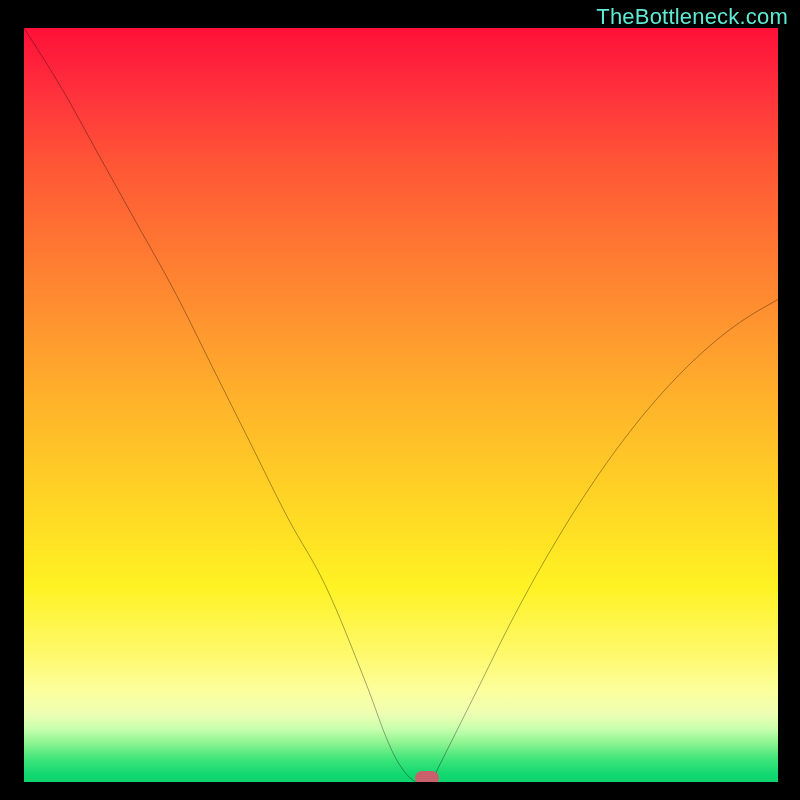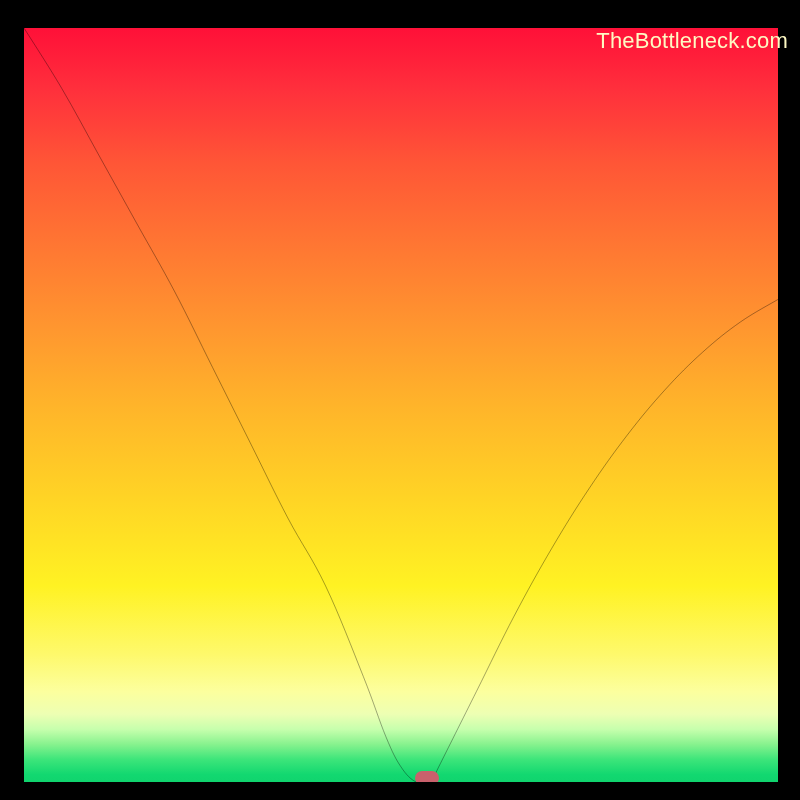--- a/index.html
+++ b/index.html
@@ -14,26 +14,25 @@
   .frame {
     position: relative;
     width: 800px;
     height: 800px;
     background: #000;
   }
   .watermark {
     position: absolute;
     top: 4px;
     right: 12px;
-    color: #fef9c3;
+    color: #5eead4;
     font-size: 22px;
     font-weight: 400;
     letter-spacing: 0.2px;
     z-index: 10;
-    margin-top: 24px;
   }
   .plot {
     position: absolute;
     left: 24px;
     top: 28px;
     width: 754px;
     height: 754px;
     overflow: hidden;
   }
   .gradient-bg {

